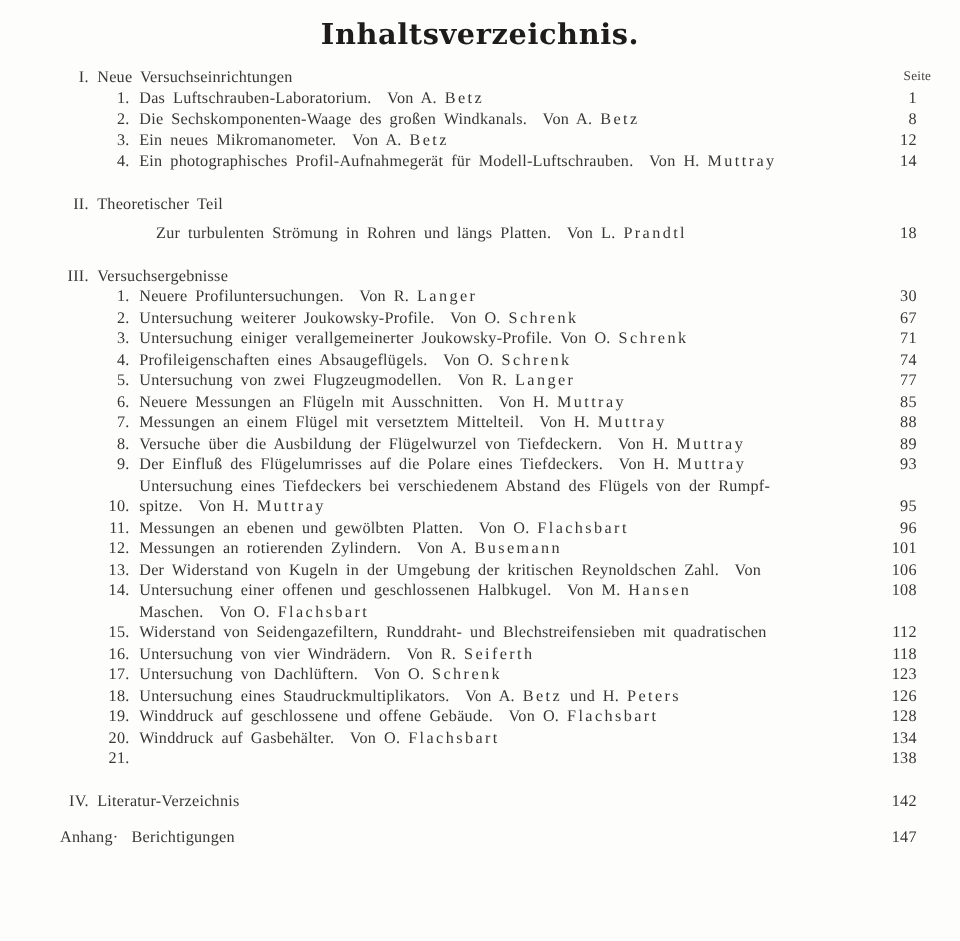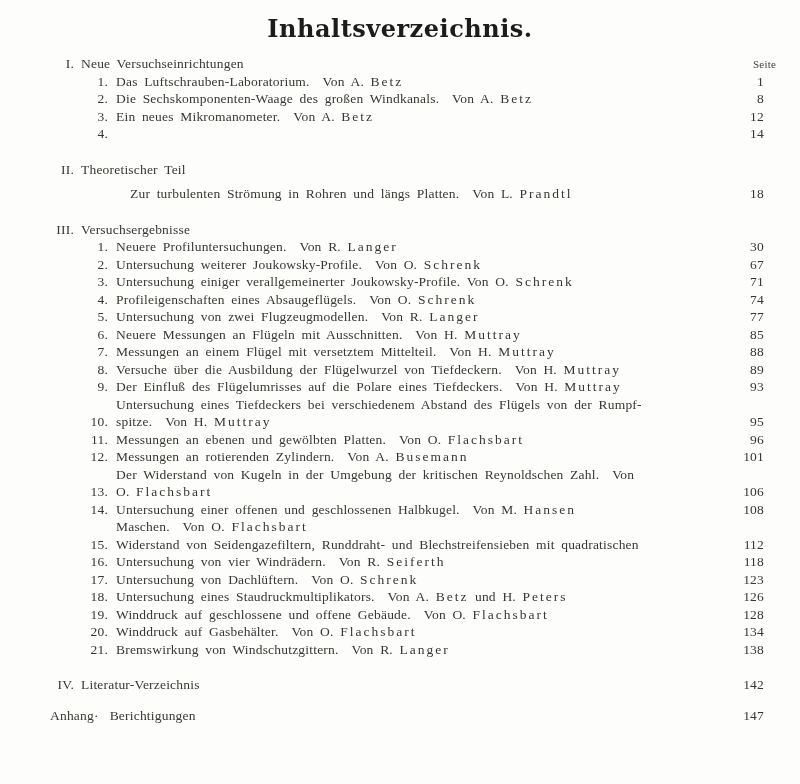--- a/index.html
+++ b/index.html
@@ -79,20 +79,23 @@
             </div>
             <div class="row item">
               <span class="item-num">3.</span>
               <div class="item-text">
                 <div class="line"><span>Ein neues Mikromanometer.  Von A. </span><span class="sp">Betz</span></div>
               </div>
               <span class="pg">12</span>
             </div>
             <div class="row item">
               <span class="item-num">4.</span>
+              <div class="item-text">
+                <div class="line"><span>Ein photographisches Profil-Aufnahmegerät für Modell-Luftschrauben.  Von H. </span><span class="sp">Muttray</span></div>
+              </div>
               <span class="pg">14</span>
             </div>
           </div>
         </section>
         <section class="section">
           <div class="row sec-header">
             <span class="numeral">II.</span>
             <span class="sec-title">Theoretischer Teil</span>
           </div>
           <div class="items">
@@ -193,21 +196,20 @@
               <span class="item-num">12.</span>
               <div class="item-text">
                 <div class="line"><span>Messungen an rotierenden Zylindern.  Von A. </span><span class="sp">Busemann</span></div>
               </div>
               <span class="pg">101</span>
             </div>
             <div class="row item">
               <span class="item-num">13.</span>
               <div class="item-text">
                 <div class="line"><span>Der Widerstand von Kugeln in der Umgebung der kritischen Reynoldschen Zahl.  Von</span></div>
-                <div class="line"><span>O. </span><span class="sp">Flachsbart</span></div>
               </div>
               <span class="pg">106</span>
             </div>
             <div class="row item">
               <span class="item-num">14.</span>
               <div class="item-text">
                 <div class="line"><span>Untersuchung einer offenen und geschlossenen Halbkugel.  Von M. </span><span class="sp">Hansen</span></div>
               </div>
               <span class="pg">108</span>
             </div>
@@ -249,23 +251,20 @@
             </div>
             <div class="row item">
               <span class="item-num">20.</span>
               <div class="item-text">
                 <div class="line"><span>Winddruck auf Gasbehälter.  Von O. </span><span class="sp">Flachsbart</span></div>
               </div>
               <span class="pg">134</span>
             </div>
             <div class="row item">
               <span class="item-num">21.</span>
-              <div class="item-text">
-                <div class="line"><span>Bremswirkung von Windschutzgittern.  Von R. </span><span class="sp">Langer</span></div>
-              </div>
               <span class="pg">138</span>
             </div>
           </div>
         </section>
         <section class="section">
           <div class="row sec-header">
             <span class="numeral">IV.</span>
             <span class="sec-title">Literatur-Verzeichnis</span>
             <span class="pg">142</span>
           </div>

